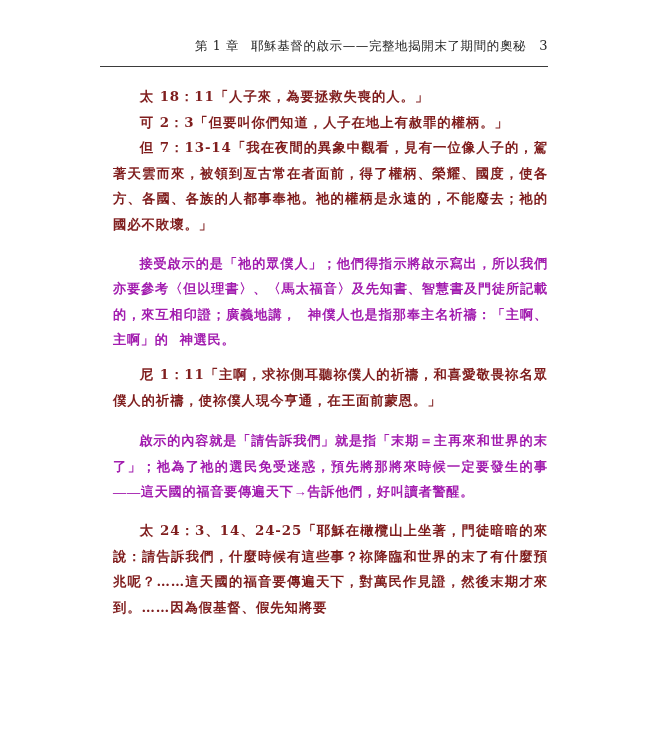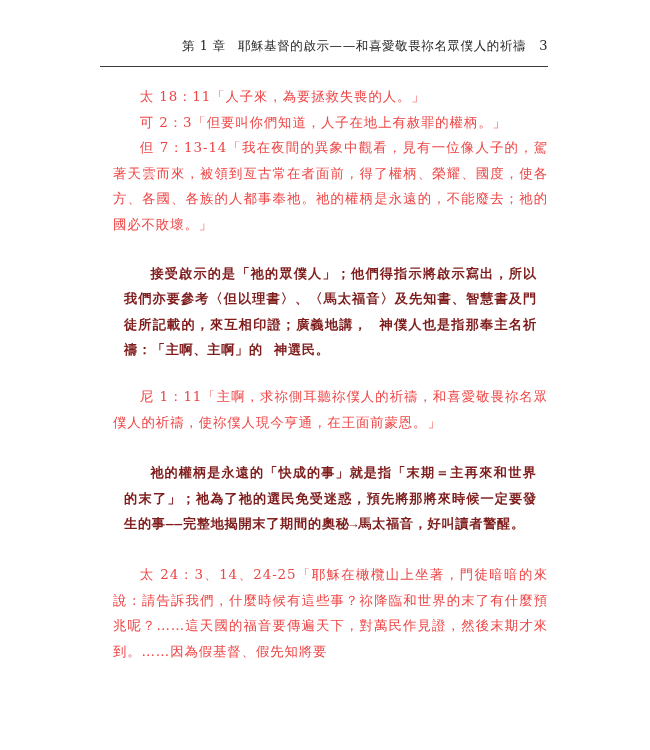--- a/index.html
+++ b/index.html
@@ -68,36 +68,37 @@
 
   
   .scripture {
     font-family: "DejaVu Serif", "Liberation Serif", serif;
     font-size: 13.4px;
     line-height: 25.6px;
     letter-spacing: 0.9px;
     text-align: justify;
     text-justify: inter-character;
     text-indent: 2em;
-    color: #ef4444;
+    color: #7f1d1d;
     margin: 0;
+    font-weight: bold;
   }
 
   
   .exposition {
-    font-family: Liberation Mono, monospace;
+    font-family: Liberation Serif, serif;
     font-size: 13.2px;
     line-height: 25.6px;
     letter-spacing: 0.7px;
     text-align: justify;
     text-justify: inter-character;
     text-indent: 2em;
     font-weight: 700;
-    color: #7f1d1d;
-    margin: 11px;
+    color: #a21caf;
+    margin: 0;
   }
   .exposition .heavy {
     font-weight: 900;
     letter-spacing: 1px;
   }
   .rev-space {
     display: inline-block;
     width: 0.85em;
   }
 
@@ -106,21 +107,21 @@
   .gap-lg { height: 15px; }
 </style>
 </head>
 <body>
 
 <div class="page">
 
   <div class="header-zone">
     <div class="running-head">
       <span class="rh-chapter">第 1 章</span>
-      <span class="rh-title">耶穌基督的啟示——和喜愛敬畏祢名眾僕人的祈禱</span>
+      <span class="rh-title">耶穌基督的啟示——完整地揭開末了期間的奧秘</span>
       <span class="rh-pagenum">3</span>
     </div>
   </div>
 
   <div class="head-rule"></div>
 
   <div class="column">
 
     <p class="scripture">太 18：11「人子來，為要拯救失喪的人。」</p>
     <p class="scripture">可 2：3「但要叫你們知道，人子在地上有赦罪的權柄。」</p>
@@ -130,21 +131,21 @@
     <div class="gap-md"></div>
 
     <p class="exposition"><span>接受啟示的是「祂的眾僕人」；他們得指示將啟示寫出，所以我們亦要參考〈但以理書〉、〈馬太福音〉及先知書、智慧書及門徒所記載的，來互相印證；廣義地講，</span><span class="rev-space"></span><span>神僕人也是指那奉主名祈禱：「主啊、主啊」的</span><span class="rev-space"></span><span>神選民。</span></p>
 
     <div class="gap-sm"></div>
 
     <p class="scripture">尼 1：11「主啊，求祢側耳聽祢僕人的祈禱，和喜愛敬畏祢名眾僕人的祈禱，使祢僕人現今亨通，在王面前蒙恩。」</p>
 
     <div class="gap-lg"></div>
 
-    <p class="exposition"><span>祂的權柄是永遠的「快成的事」就是指「</span><span class="heavy">末期＝主再來和世界的末了</span><span>」；祂為了祂的選民免受迷惑，預先將那將來時候一定要發生的事——完整地揭開末了期間的奧秘→馬太福音，好叫讀者警醒。</span></p>
+    <p class="exposition"><span>啟示的內容就是「請告訴我們」就是指「</span><span class="heavy">末期＝主再來和世界的末了</span><span>」；祂為了祂的選民免受迷惑，預先將那將來時候一定要發生的事——這天國的福音要傳遍天下→告訴他們，好叫讀者警醒。</span></p>
 
     <div class="gap-md"></div>
 
     <p class="scripture">太 24：3、14、24-25「耶穌在橄欖山上坐著，門徒暗暗的來說：請告訴我們，什麼時候有這些事？祢降臨和世界的末了有什麼預兆呢？……這天國的福音要傳遍天下，對萬民作見證，然後末期才來到。……因為假基督、假先知將要</p>
 
   </div>
 
 </div>
 
 </body></html>

